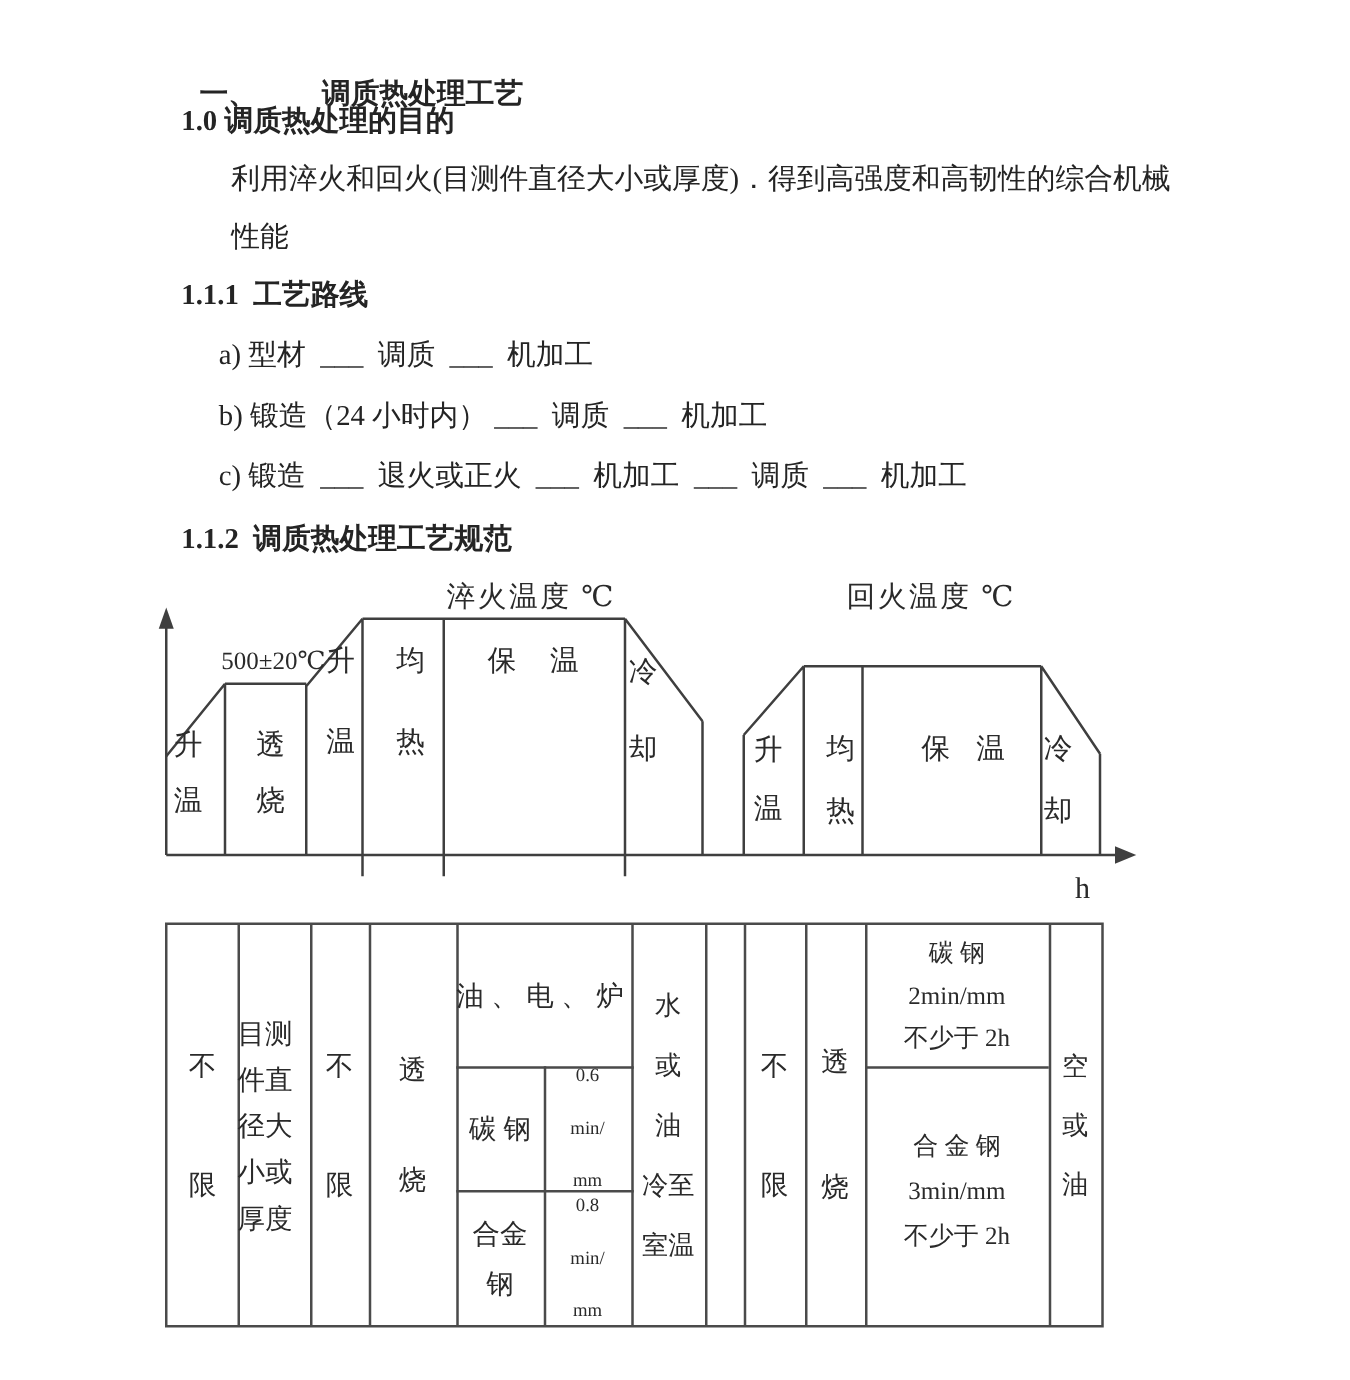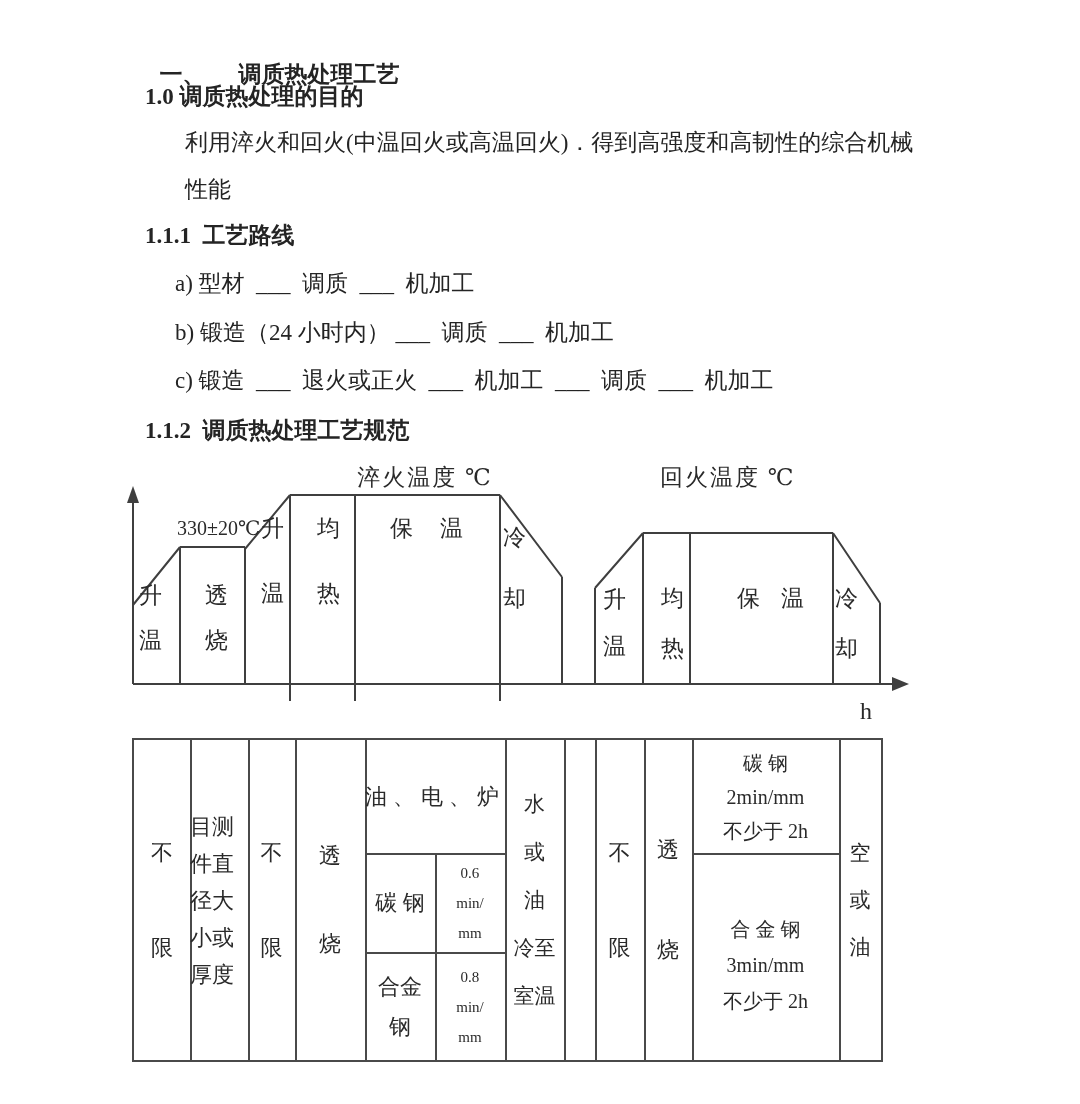--- a/index.html
+++ b/index.html
@@ -19,56 +19,56 @@
   
   #spec-table{position:absolute;left:132px;top:738px;width:751px;height:324px;border:2px solid #4a4a4a;box-sizing:border-box;}
   .vline{position:absolute;width:2px;background:#4a4a4a;top:0;bottom:0;}
   .hline{position:absolute;height:2px;background:#4a4a4a;}
   .cell{position:absolute;display:flex;align-items:center;justify-content:center;
         text-align:center;font-size:22px;color:#2a2a2a;}
   .pre{white-space:pre-line;}
   .w24{display:inline-block;width:24px;}
   .w26{display:inline-block;width:26px;}
   .w48{display:inline-block;width:48px;}
-  .lh30{line-height:30px;} .lh34{line-height:34px;} .lh36{line-height:36px;}
+  .lh30{line-height:42px;} .lh34{line-height:34px;} .lh36{line-height:36px;}
   .lh375{line-height:37px;} .lh40{line-height:40px;} .lh47{line-height:47px;}
   .lh48{line-height:48px;} .lh88{line-height:88px;} .lh95{line-height:95px;}
   .lh100{line-height:100px;}
   .fs15{font-size:15px;} .fs20{font-size:20px;} .fs21{font-size:21px;}
 </style>
 </head>
 <body>
 
 <div class="tline bold" style="left:148px;top:30px;">
-  <span>一、</span><span style="margin-left:33px;">调质热处理工艺</span>
+  <span>一、</span><span style="margin-left:52px;">调质热处理工艺</span>
 </div>
 <div class="tline bold" style="left:145px;top:82px;">1.0 调质热处理的目的</div>
-<div class="tline" style="left:185px;top:128px;">利用淬火和回火(中温回火或高温回火)．得到高强度和高韧性的综合机械</div>
+<div class="tline" style="left:185px;top:128px;">利用淬火和回火(目测件直径大小或厚度)．得到高强度和高韧性的综合机械</div>
 <div class="tline" style="left:185px;top:175px;">性能</div>
 <div class="tline bold" style="left:145px;top:221px;">1.1.1  工艺路线</div>
 <div class="tline" style="left:175px;top:269px;">a) 型材  ___  调质  ___  机加工</div>
 <div class="tline" style="left:175px;top:318px;">b) 锻造（24 小时内） ___  调质  ___  机加工</div>
 <div class="tline" style="left:175px;top:366px;">c) 锻造  ___  退火或正火  ___  机加工  ___  调质  ___  机加工</div>
 <div class="tline bold" style="left:145px;top:416px;">1.1.2  调质热处理工艺规范</div>
 
 <div id="diagram">
   <svg width="1080" height="310" viewBox="0 440 1080 310">
     <g stroke="#3f3f3f" stroke-width="2" fill="none">
       <line x1="133" y1="497" x2="133" y2="684"></line>
       <line x1="133" y1="684" x2="895" y2="684"></line>
       <path d="M133,605 L180,547 M180,547 V684 M180,547 H245 M245,547 V684 M245,549 L290,495 M290,495 H500 M290,495 V701 M355,495 V701 M500,495 V701 M500,495 L562,577 M562,577 V684"></path>
       <path d="M595,588 V684 M595,588 L643,533 M643,533 H833 M643,533 V684 M690,533 V684 M833,533 V684 M833,533 L880,603 M880,603 V684"></path>
     </g>
     <polygon points="133,486 127,503 139,503" fill="#3f3f3f"></polygon>
     <polygon points="909,684 892,677 892,691" fill="#3f3f3f"></polygon>
   </svg>
 
   <div class="dlabel" style="left:330px;top:22px;width:190px;text-align:center;letter-spacing:2px;">淬火温度 ℃</div>
-  <div class="dlabel" style="left:660px;top:22px;width:170px;text-align:left;letter-spacing:2px;">回火温度 ℃</div>
-  <div class="dlabel fs20" style="left:177px;top:76px;">330±20℃</div>
+  <div class="dlabel" style="left:660px;top:22px;width:170px;text-align:center;letter-spacing:2px;">回火温度 ℃</div>
+  <div class="dlabel fs20" style="left:177px;top:76px;">500±20℃</div>
 
   <div class="dlabel vlabel" style="left:139px;top:133px;width:27px;line-height:45px;">升温</div>
   <div class="dlabel vlabel" style="left:205px;top:133px;width:27px;line-height:45px;">透烧</div>
   <div class="dlabel vlabel" style="left:261px;top:56px;width:27px;line-height:65px;">升温</div>
   <div class="dlabel vlabel" style="left:317px;top:56px;width:27px;line-height:65px;">均热</div>
   <div class="dlabel nowrap" style="left:390px;top:73px;letter-spacing:27px;">保温</div>
   <div class="dlabel vlabel" style="left:503px;top:67px;width:27px;line-height:61px;">冷却</div>
 
   <div class="dlabel vlabel" style="left:603px;top:136px;width:27px;line-height:47px;">升温</div>
   <div class="dlabel vlabel" style="left:661px;top:134px;width:27px;line-height:50px;">均热</div>
@@ -126,19 +126,19 @@
 
   <div class="cell" style="left:461px;top:0;width:49px;height:100%;">
     <span class="w26 lh95">不限</span>
   </div>
   <div class="cell" style="left:510px;top:0;width:48px;height:100%;">
     <span class="w26 lh100">透烧</span>
   </div>
   <div class="cell pre fs20 lh34" style="left:558px;top:0;width:147px;height:113px;">碳  钢
 2min/mm
 不少于 2h</div>
-  <div class="cell pre fs20 lh36" style="left:558px;top:120px;width:147px;height:209px;">合 金 钢
+  <div class="cell pre fs20 lh36" style="left:558px;top:108px;width:147px;height:209px;">合 金 钢
 3min/mm
 不少于 2h</div>
   <div class="cell fs21" style="left:705px;top:0;width:42px;height:100%;">
     <span class="w24 lh47">空或油</span>
   </div>
 </div>
 
 </body></html>

